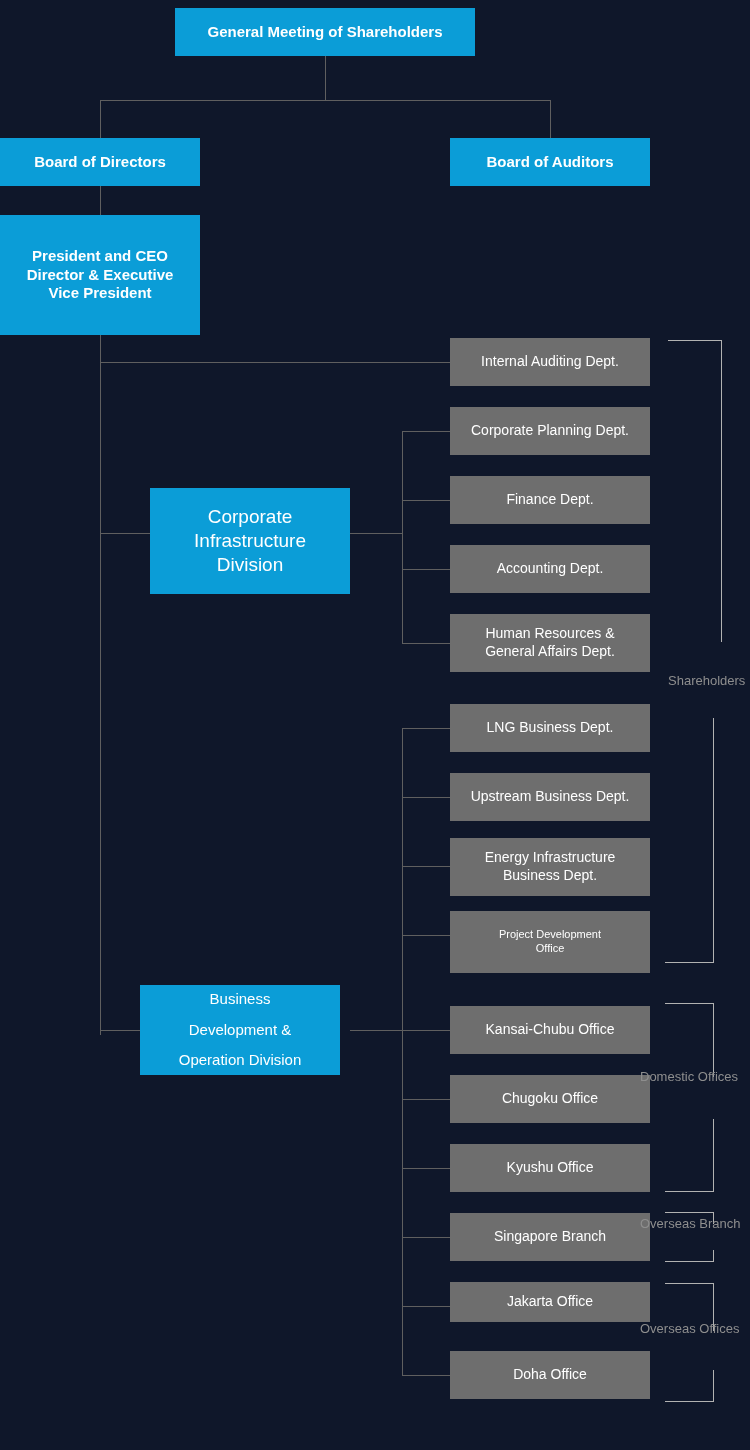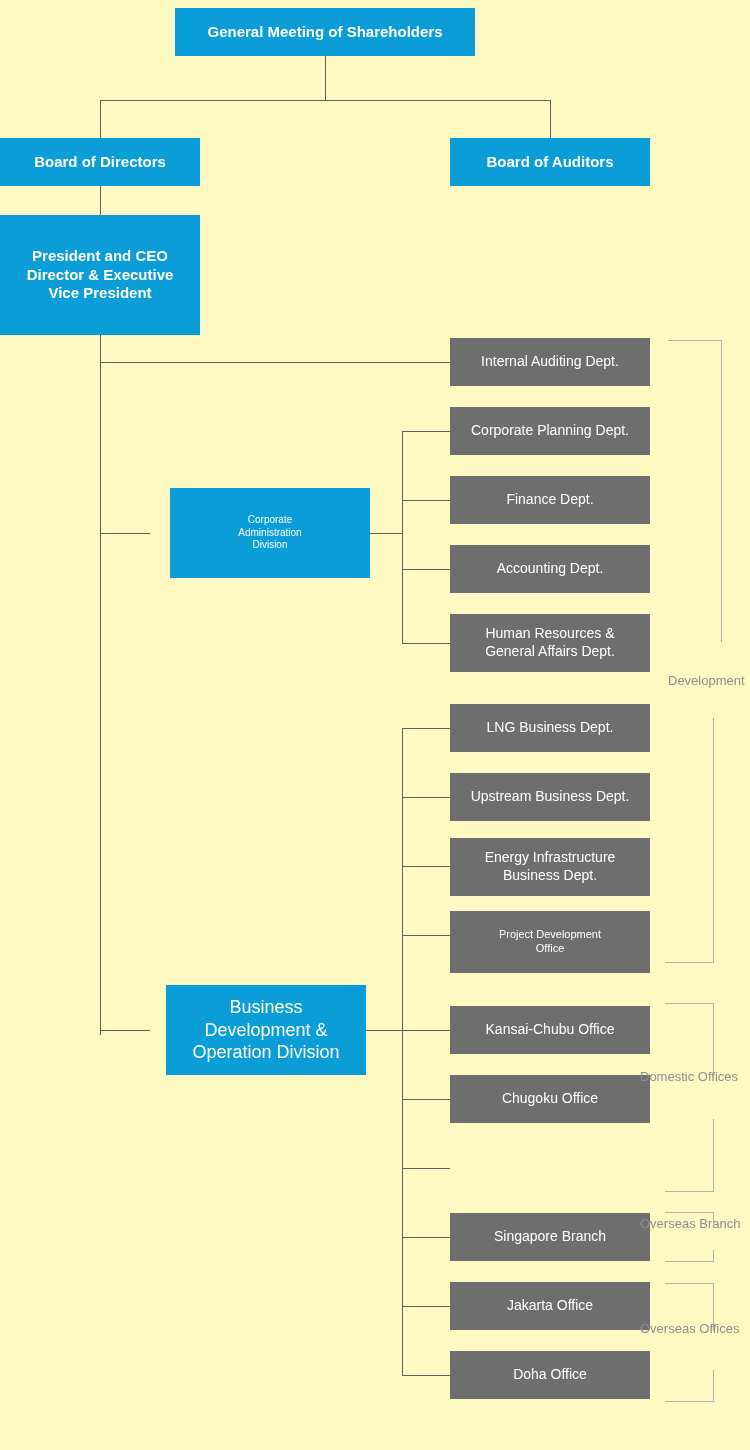--- a/index.html
+++ b/index.html
@@ -5,21 +5,21 @@
   * { box-sizing: border-box; margin: 0; padding: 0; }
   html, body {
     width: 750px; height: 1450px;
     background: #ffffff;
     font-family: "Liberation Sans", sans-serif;
     overflow: hidden;
   }
   #chart {
     position: relative;
     width: 750px; height: 1450px;
-    background: #fef9c3;
+    background: #0f172a;
   }
   .node {
     position: absolute;
     display: flex;
     flex-direction: column;
     align-items: center;
     justify-content: center;
     text-align: center;
     color: #ffffff;
     line-height: 1.26;
@@ -100,27 +100,27 @@
   </div>
 
   <div class="node blue" style="left:0px; top:215px; width:200px; height:120px; font-size:15px; font-weight:bold; gap:0;">
     <span class="ln">President and CEO</span>
     <span style="display:flex; flex-direction:column; width:100%;">
       <span class="ln">Director &amp; Executive</span>
       <span class="ln">Vice President</span>
     </span>
   </div>
 
-  <div class="node blue" style="left:150px; top:488px; width:200px; height:90px; font-size:10px;margin-left:20px;">
+  <div class="node blue" style="left:150px; top:488px; width:200px; height:106px; font-size:19px;">
     <span class="ln">Corporate</span>
-    <span class="ln">Administration</span>
+    <span class="ln">Infrastructure</span>
     <span class="ln">Division</span>
   </div>
 
-  <div class="node blue" style="left:166px; top:985px; width:200px; height:90px; font-size:18px;">
+  <div class="node blue" style="left:140px; top:985px; width:200px; height:90px; font-size:15px;gap:12px;">
     <span class="ln">Business</span>
     <span class="ln">Development &amp;</span>
     <span class="ln">Operation Division</span>
   </div>
 
   <div class="node gray" style="left:450px; top:338px; width:200px; height:48px; font-size:14px;">
     <span class="ln">Internal Auditing Dept.</span>
   </div>
 
   <div class="node gray" style="left:450px; top:407px; width:200px; height:48px; font-size:14px;">
@@ -159,37 +159,40 @@
   </div>
 
   <div class="node gray" style="left:450px; top:1006px; width:200px; height:48px; font-size:14px;">
     <span class="ln">Kansai-Chubu Office</span>
   </div>
 
   <div class="node gray" style="left:450px; top:1075px; width:200px; height:48px; font-size:14px;">
     <span class="ln">Chugoku Office</span>
   </div>
 
+  <div class="node gray" style="left:450px; top:1144px; width:200px; height:48px; font-size:14px;">
+    <span class="ln">Kyushu Office</span>
+  </div>
 
   <div class="node gray" style="left:450px; top:1213px; width:200px; height:48px; font-size:14px;">
     <span class="ln">Singapore Branch</span>
   </div>
 
-  <div class="node gray" style="left:450px; top:1282px; width:200px; height:48px; font-size:14px;">
+  <div class="node gray" style="left:450px; top:1282px; width:200px; height:40px; font-size:14px;">
     <span class="ln">Jakarta Office</span>
   </div>
 
   <div class="node gray" style="left:450px; top:1351px; width:200px; height:48px; font-size:14px;">
     <span class="ln">Doha Office</span>
   </div>
 
   <div class="bk-h" style="left:668px; top:340px; width:54px;"></div>
   <div class="bk-v" style="left:721px; top:340px; height:302px;"></div>
   <div class="bracket-label left" style="left:668px; top:672px; width:90px;">
-    <span class="ln">Development</span>
+    <span class="ln">Shareholders</span>
   </div>
 
   <div class="bk-v" style="left:713px; top:718px; height:245px;"></div>
   <div class="bk-h" style="left:665px; top:962px; width:49px;"></div>
 
   <div class="bk-h" style="left:665px; top:1003px; width:49px;"></div>
   <div class="bk-v" style="left:713px; top:1003px; height:74px;"></div>
   <div class="bk-v" style="left:713px; top:1119px; height:73px;"></div>
   <div class="bk-h" style="left:665px; top:1191px; width:49px;"></div>
   <div class="bracket-label" style="left:640px; top:1068px; width:70px;">

